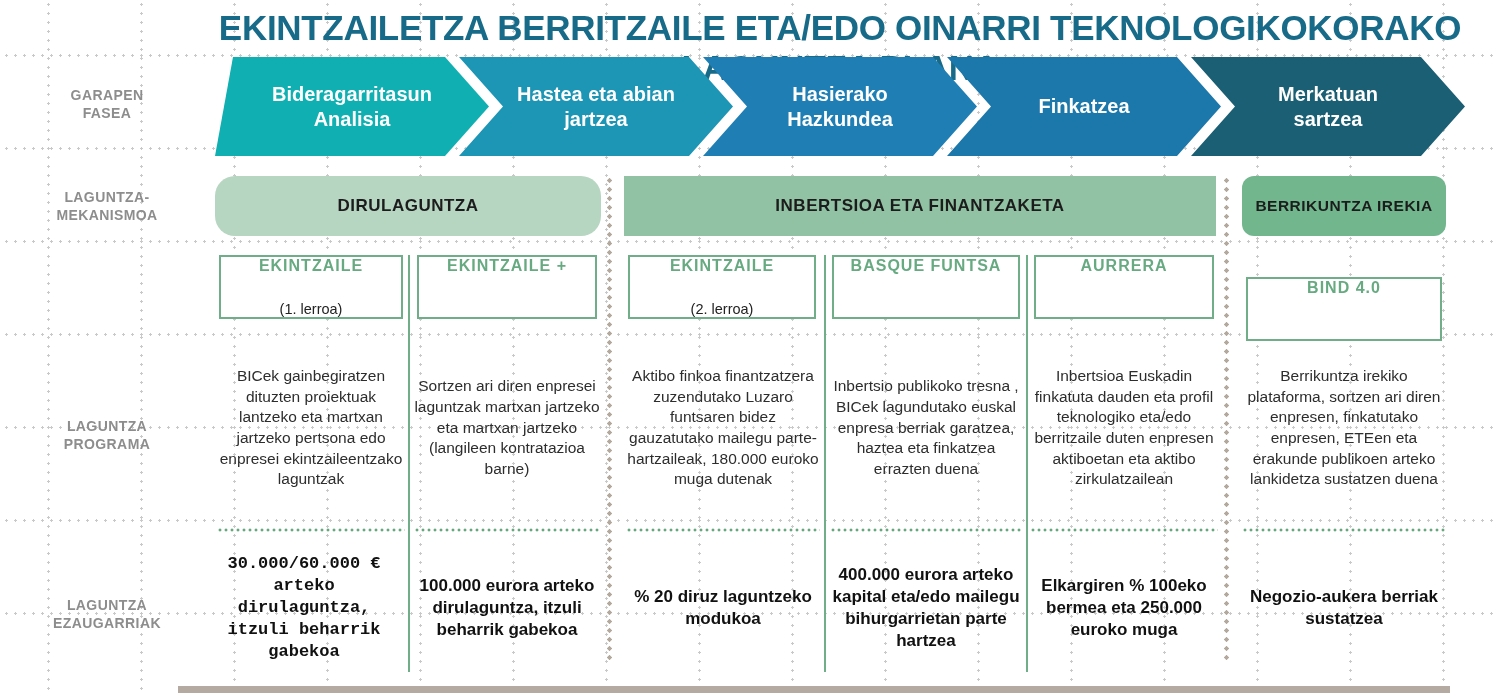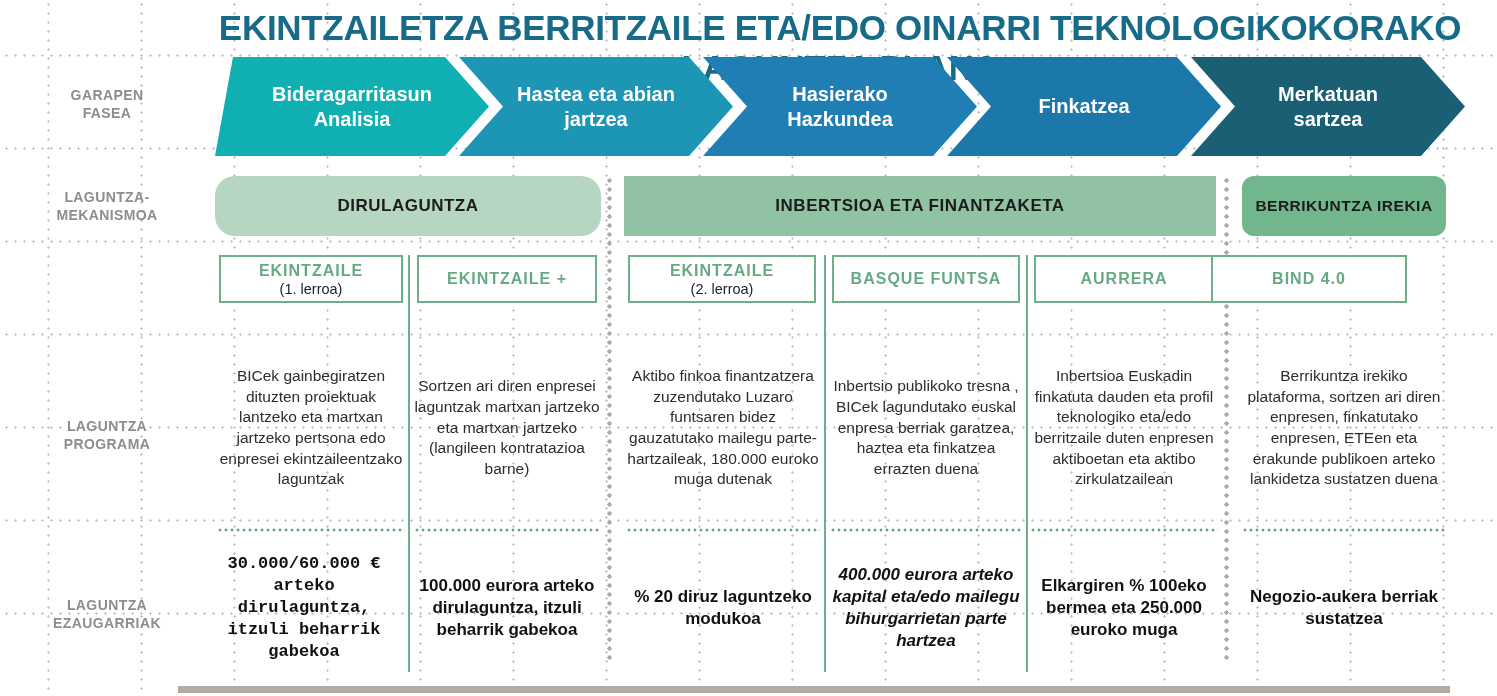--- a/index.html
+++ b/index.html
@@ -44,23 +44,23 @@
   .vsep-dot{
     position:absolute;top:176px;height:488px;width:5px;
     background-image:radial-gradient(circle,#b3a99d 2px,transparent 2.3px);
     background-size:5px 9px;
   }
   .vsep-green{
     position:absolute;top:255px;height:417px;width:2px;background:#6fae88;
   }
   
   .pbox{
-    position:absolute;top:255px;height:48px;background:#fff;
+    position:absolute;top:255px;height:64px;background:#fff;
     border:2px solid #6fae88;box-sizing:border-box;
-    display:flex;flex-direction:column;align-items:center;justify-content:center;
+    display:flex;flex-direction:column;align-items:center;justify-content:space-between;
   }
   .pbox .pname{color:#67aa82;font-weight:bold;font-size:16px;letter-spacing:1px;}
   .pbox .psub{color:#222;font-size:14.5px;margin-top:1px;}
   
   .desc{
     position:absolute;top:330px;height:196px;
     display:flex;align-items:center;justify-content:center;text-align:center;
     font-size:15.5px;color:#2d2d2d;line-height:1.33;
   }
   
@@ -130,30 +130,30 @@
   </div>
   <div class="desc" style="left:626px;width:194px;">Aktibo finkoa finantzatzera zuzendutako Luzaro funtsaren bidez gauzatutako mailegu parte-hartzaileak, 180.000 euroko muga dutenak</div>
   <div class="hdiv" style="left:626px;width:194px;"></div>
   <div class="feat" style="left:626px;width:194px;">% 20 diruz laguntzeko modukoa</div>
 
   <div class="pbox" style="left:832px;width:188px;">
     <div class="pname">BASQUE FUNTSA</div>
   </div>
   <div class="desc" style="left:830px;width:192px;">Inbertsio publikoko tresna , BICek lagundutako euskal enpresa berriak garatzea, haztea eta finkatzea errazten duena</div>
   <div class="hdiv" style="left:830px;width:192px;"></div>
-  <div class="feat" style="left:830px;width:192px;font-style:italic;">400.000 eurora arteko kapital eta/edo mailegu bihurgarrietan parte hartzea</div>
+  <div class="feat" style="left:830px;width:192px;">400.000 eurora arteko kapital eta/edo mailegu bihurgarrietan parte hartzea</div>
 
   <div class="pbox" style="left:1034px;width:180px;">
     <div class="pname">AURRERA</div>
   </div>
   <div class="desc" style="left:1030px;width:188px;">Inbertsioa Euskadin finkatuta dauden eta profil teknologiko eta/edo berritzaile duten enpresen aktiboetan eta aktibo zirkulatzailean</div>
   <div class="hdiv" style="left:1030px;width:188px;"></div>
   <div class="feat" style="left:1030px;width:188px;">Elkargiren % 100eko bermea eta 250.000 euroko muga</div>
 
-  <div class="pbox" style="left:1211px;width:196px;">
+  <div class="pbox" style="left:1246px;width:196px;margin-top:22px;">
     <div class="pname">BIND 4.0</div>
   </div>
   <div class="desc" style="left:1242px;width:204px;">Berrikuntza irekiko plataforma, sortzen ari diren enpresen, finkatutako enpresen, ETEen eta erakunde publikoen arteko lankidetza sustatzen duena</div>
   <div class="hdiv" style="left:1242px;width:204px;"></div>
   <div class="feat" style="left:1242px;width:204px;">Negozio-aukera berriak sustatzea</div>
 
   <div class="bottombar"></div>
 </div>
 
 </body></html>

